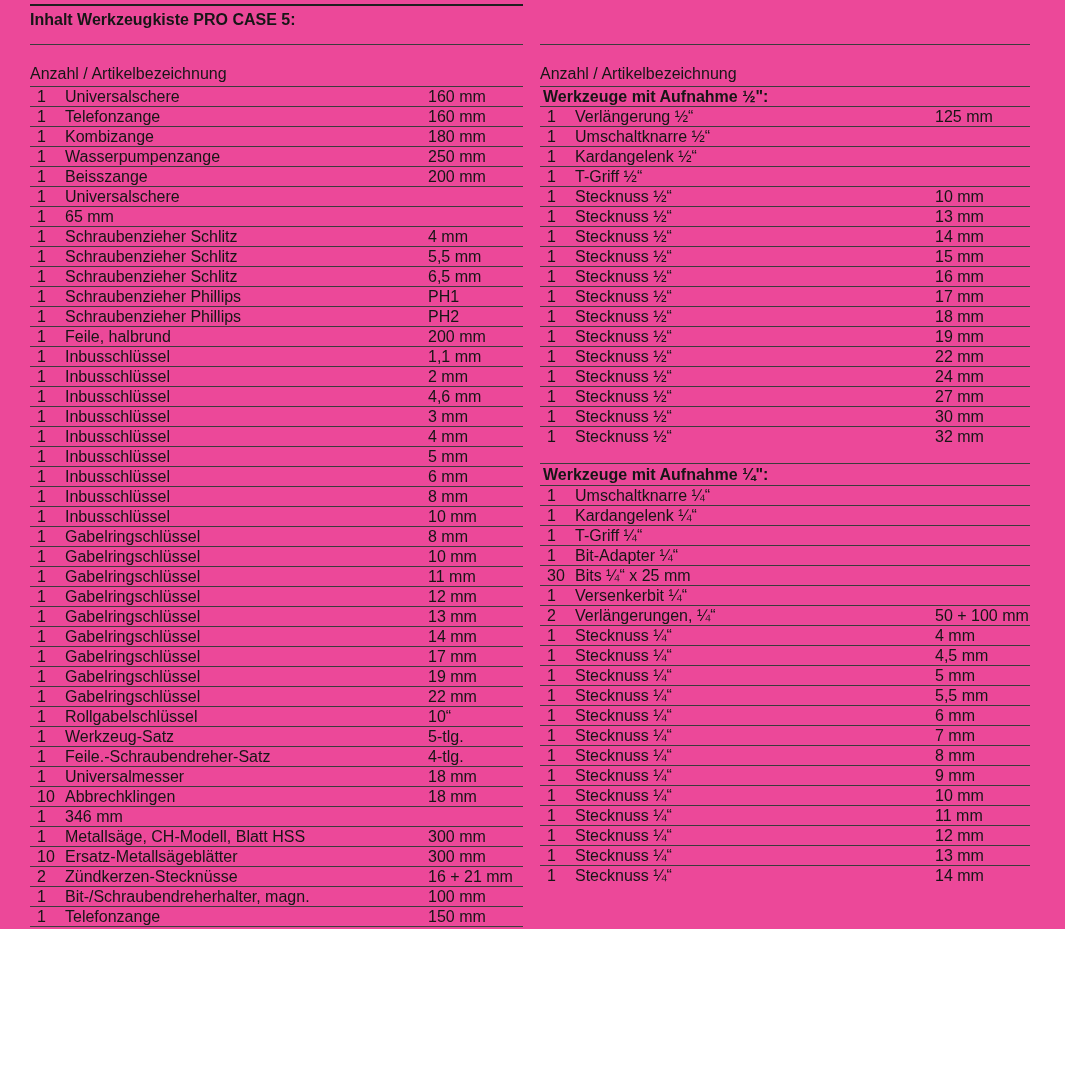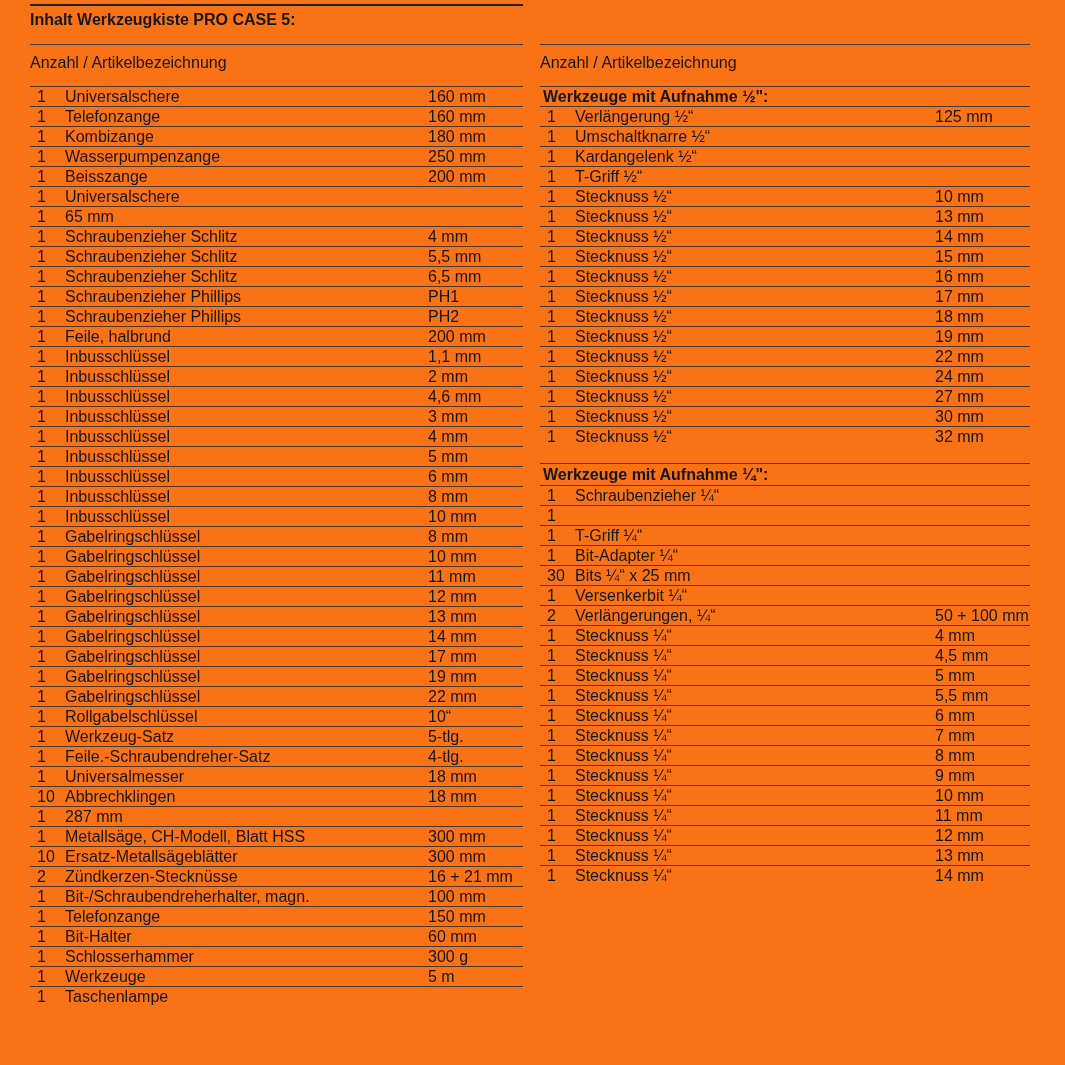--- a/index.html
+++ b/index.html
@@ -2,34 +2,34 @@
 <html><head>
 <meta charset="utf-8">
 <style>
   html, body { margin:0; padding:0; }
   body {
     width:1065px; height:1065px; background:#ffffff;
     font-family:"Liberation Sans", sans-serif;
     font-size:16px; color:#161616;
     -webkit-font-smoothing:antialiased;
   }
-  .page { position:relative; width:1065px; height:1065px; overflow:hidden; background:#f97316; }
+  .page { position:relative; width:1065px; height:929px; overflow:hidden; background:#ec4899; }
 
   .abs { position:absolute; box-sizing:border-box; }
 
   .doc-title {
     top:4px; left:30px; width:493px;
     border-top:2.5px solid #1f1f1f;
     padding-top:5px;
     font-weight:bold;
   }
   .col-header {
     top:44px; width:493px;
     border-top:1.5px solid #3c3c3c;
-    padding-top:9px;
+    padding-top:20px;
   }
   .col-header.left  { left:30px; }
   .col-header.right { left:540px; width:490px; }
 
   .tool-table { left:30px; width:493px; top:86px; }
   .tool-table.right { left:540px; width:490px; }
   .section-half    { top:86px; }
   .section-quarter { top:463px; }
 
   .row {
@@ -230,21 +230,21 @@
         <span class="name">Universalmesser</span>
         <span class="size">18 mm</span>
       </div>
       <div class="row">
         <span class="qty">10</span>
         <span class="name">Abbrechklingen</span>
         <span class="size">18 mm</span>
       </div>
       <div class="row">
         <span class="qty">1</span>
-        <span class="size">287 mm</span>
+        <span class="size">346 mm</span>
       </div>
       <div class="row">
         <span class="qty">1</span>
         <span class="name">Metallsäge, CH-Modell, Blatt HSS</span>
         <span class="size">300 mm</span>
       </div>
       <div class="row">
         <span class="qty">10</span>
         <span class="name">Ersatz-Metallsägeblätter</span>
         <span class="size">300 mm</span>
@@ -379,25 +379,26 @@
       </div>
   </div>
 
   <div class="abs tool-table right section-quarter">
     <div class="row header-row">
       <span>Werkzeuge mit Aufnahme ¼":</span>
     </div>
     <div>
         <div class="row">
           <span class="qty">1</span>
-          <span class="name">Schraubenzieher ¼“</span>
-          <span class="size"></span>
-        </div>
-        <div class="row">
-          <span class="qty">1</span>
+          <span class="name">Umschaltknarre ¼“</span>
+          <span class="size"></span>
+        </div>
+        <div class="row">
+          <span class="qty">1</span>
+          <span class="name">Kardangelenk ¼“</span>
           <span class="size"></span>
         </div>
         <div class="row">
           <span class="qty">1</span>
           <span class="name">T-Griff ¼“</span>
           <span class="size"></span>
         </div>
         <div class="row">
           <span class="qty">1</span>
           <span class="name">Bit-Adapter ¼“</span>

